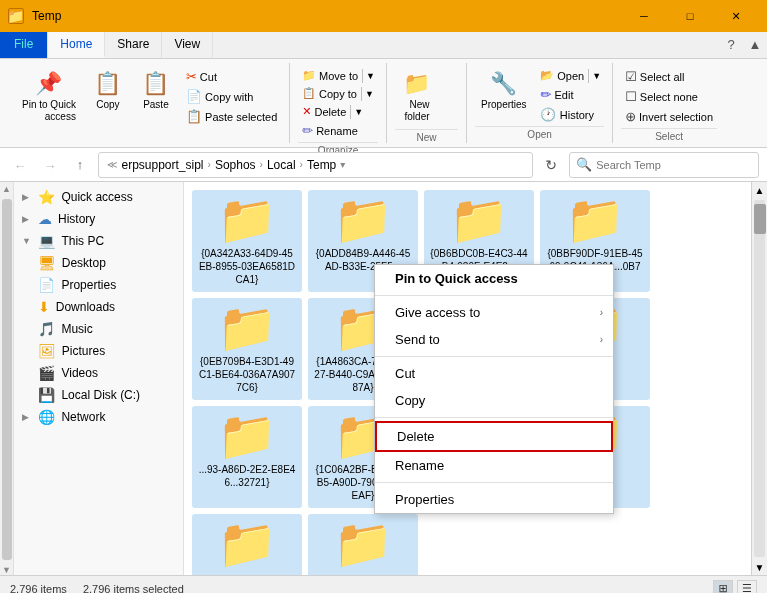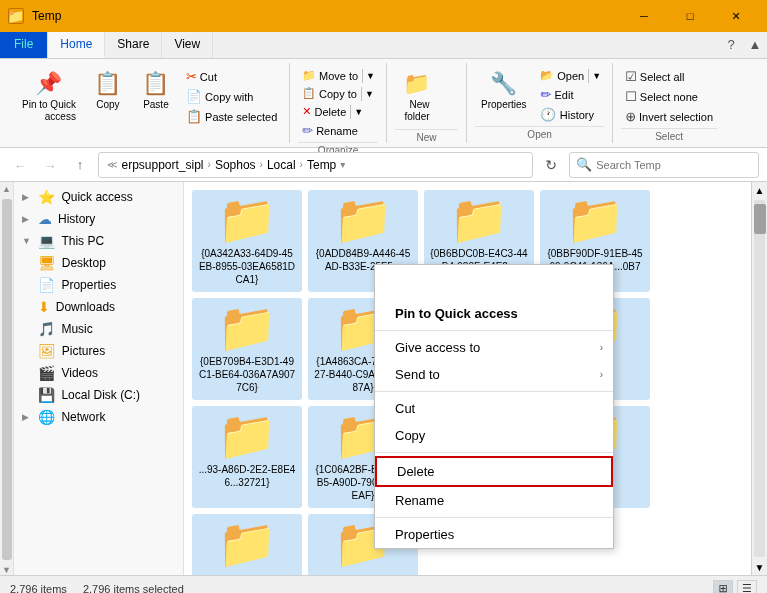--- a/index.html
+++ b/index.html
@@ -92,21 +92,21 @@
     .ctx-item {
       display: flex;
       align-items: center;
       padding: 6px 20px;
       cursor: pointer;
       position: relative;
     }
     .ctx-item.highlighted { background: #fff; border: 2px solid #e00; }
     .ctx-item .ctx-arrow { position: absolute; right: 10px; font-size: 10px; color: #666; }
     .ctx-separator { height: 1px; background: #e0e0e0; margin: 3px 0; }
-    .ctx-item.bold { font-weight: bold; margin-top: 35px; }
+    .ctx-item.bold { font-weight: bold; }
 
     .ribbon-icon-cut { color: #e04000; }
     .ribbon-icon-copy { color: #4080c0; }
     .ribbon-icon-move { color: #60a000; }
     .ribbon-icon-delete { color: #e00000; }
     .ribbon-icon-rename { color: #6060c0; }
     .ribbon-icon-new { color: #f0a000; }
     .ribbon-icon-prop { color: #808080; }
     .ribbon-icon-edit { color: #4040e0; }
     .ribbon-icon-history { color: #808080; }

